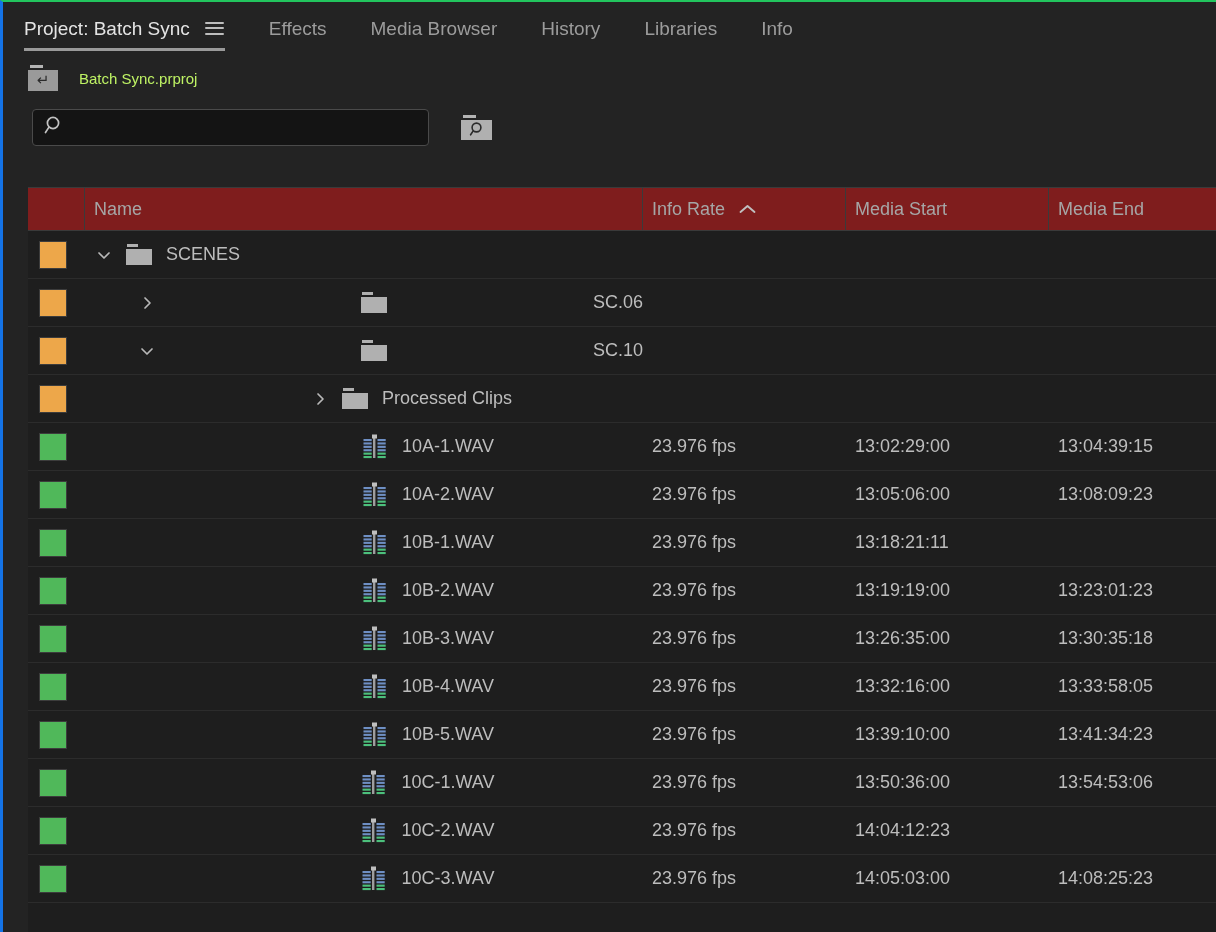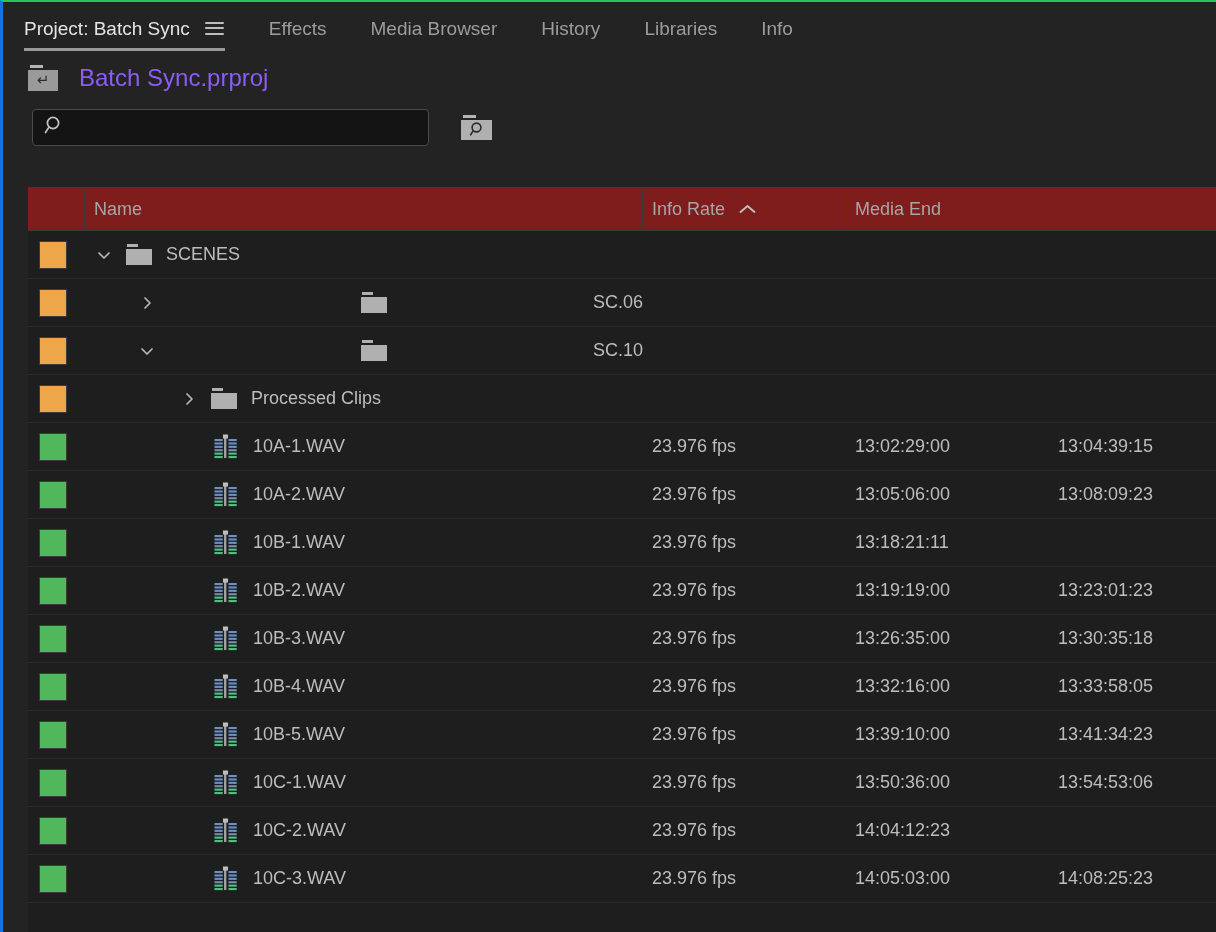--- a/index.html
+++ b/index.html
@@ -107,22 +107,22 @@
     left: 7px; top: 9px;
     width: 16px; height: 12px;
     color: #2B2B2B;
     font-size: 15px;
     line-height: 12px;
     text-align: center;
     font-family: "DejaVu Sans", sans-serif;
   }
 
   #project-name {
-    color: #8b5cf6;
-    font-size: 24px;
+    color: #bef264;
+    font-size: 15px;
   }
 
   
   #searchrow {
     height: 50px;
     display: flex;
     align-items: center;
     padding-left: 29px;
     background: #232323;
   }
@@ -298,21 +298,21 @@
     font-size: 18px;
   }
 
   .fps-cell { width: 203px; flex: 0 0 203px; padding-left: 9px; }
   .ms-cell  { width: 203px; flex: 0 0 203px; padding-left: 9px; }
   .me-cell  { width: 195px; flex: 0 0 195px; padding-left: 9px; }
 
   
   .ind-0 { padding-left: 9px; }
   .ind-1 { padding-left: 52px; justify-content: space-between; }
-  .ind-2 { padding-left: 94px; }
+  .ind-2 { padding-left: 94px; justify-content: center; }
 </style>
 </head>
 <body>
 
 <div id="panel">
 
   <div id="tabbar">
       <div class="tab active">
         <span class="tab-label">Project: Batch Sync</span>
         <span class="hamburger">
@@ -379,20 +379,23 @@
           <span>Name</span>
         </div>
         <div class="hcell col-fps">
           <span>Info Rate</span>
           <span class="sort-caret">
             <svg width="17" height="10" viewBox="0 0 17 10">
               <polyline points="1.5,8 8.5,2 15.5,8" fill="none" stroke="#C0C0C0" stroke-width="1.9" stroke-linecap="round" stroke-linejoin="round"></polyline>
             </svg>
           </span>
         </div>
+        <div class="hcell col-ms">
+          <span>Media Start</span>
+        </div>
         <div class="hcell col-me">
           <span>Media End</span>
         </div>
       </div>
     <div id="rows">
         <div class="row">
           <div class="cell swatch-cell">
             <div class="swatch" style="background: rgb(237, 167, 74);"></div>
           </div>
           <div class="cell name-cell ind-0">

